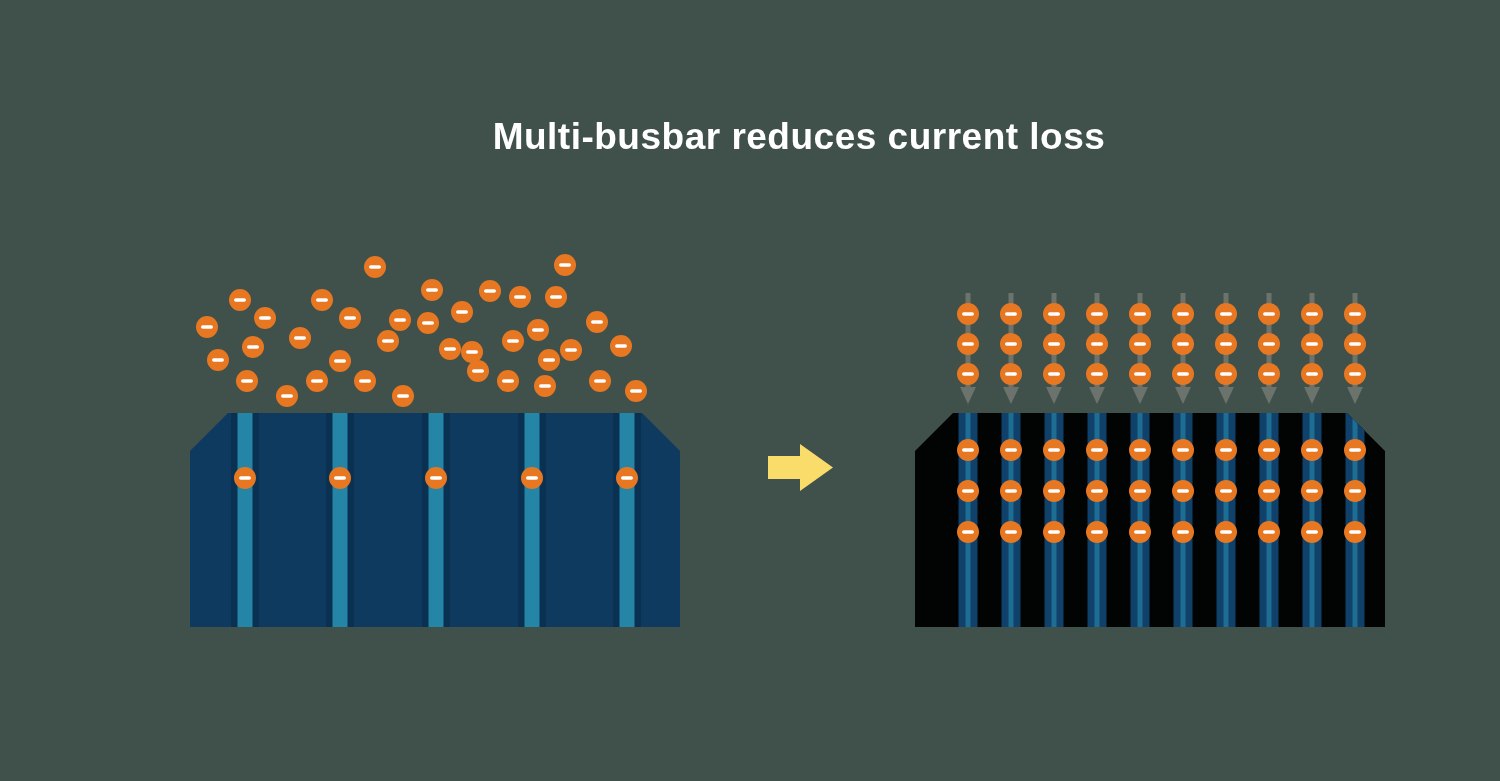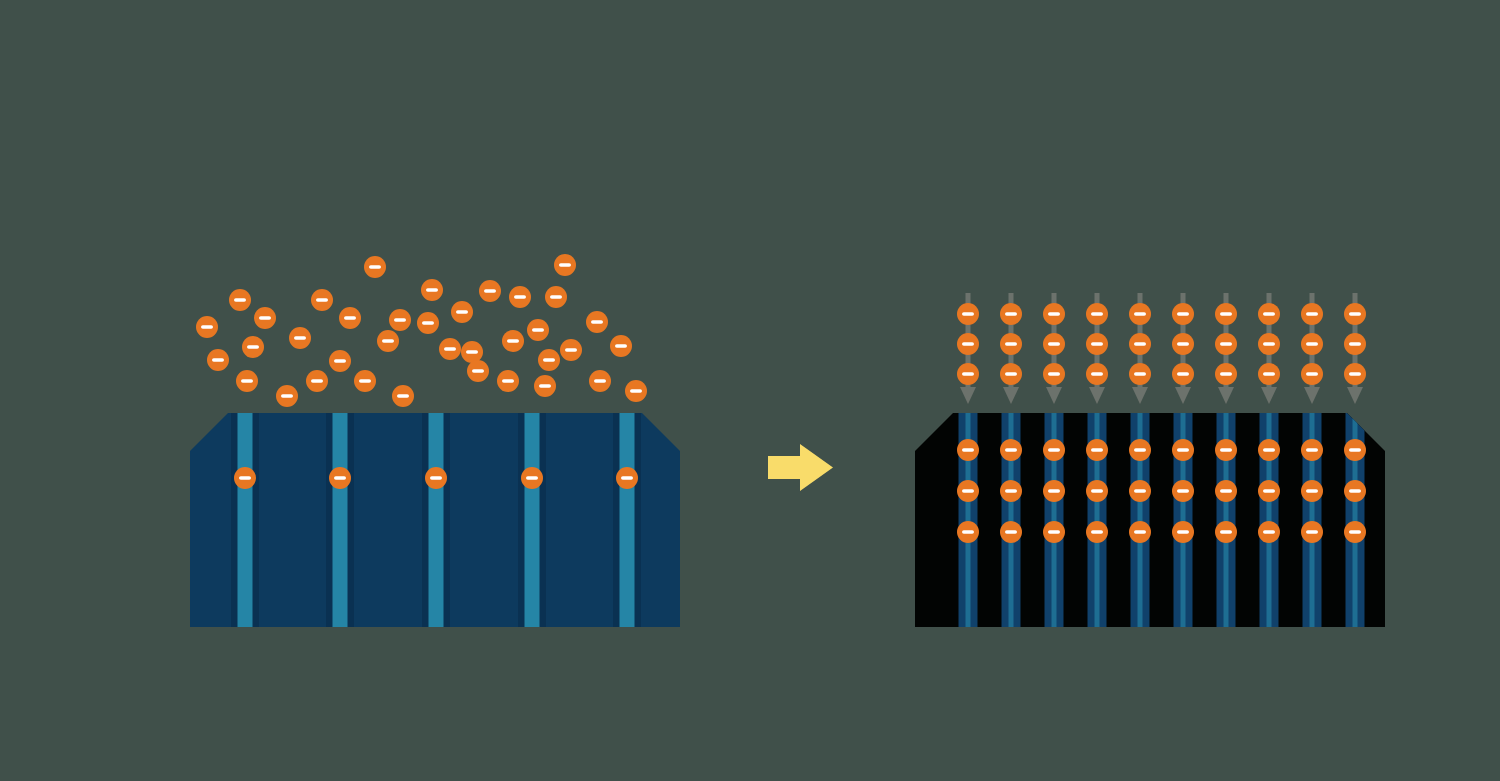--- a/index.html
+++ b/index.html
@@ -30,20 +30,21 @@
   svg {
     position: absolute;
     left: 0;
     top: 0;
   }
 </style>
 </head>
 <body style="background: rgb(64, 80, 74);">
 
 <div class="stage" style="background: rgb(64, 80, 74);">
+  <div class="title" style="color: rgb(255, 255, 255);">Multi-busbar reduces current loss</div>
   <svg id="diagram" width="1500" height="781" viewBox="0 0 1500 781">
       <defs>
         <clipPath id="clipL">
           <polygon points="228,413 642,413 680,451 680,627 190,627 190,451"></polygon>
         </clipPath>
         <clipPath id="clipR">
           <polygon points="953,413 1347,413 1385,451 1385,627 915,627 915,451"></polygon>
         </clipPath>
       </defs>
       <polygon points="228,413 642,413 680,451 680,627 190,627 190,451" fill="#0d3a5e"></polygon>

